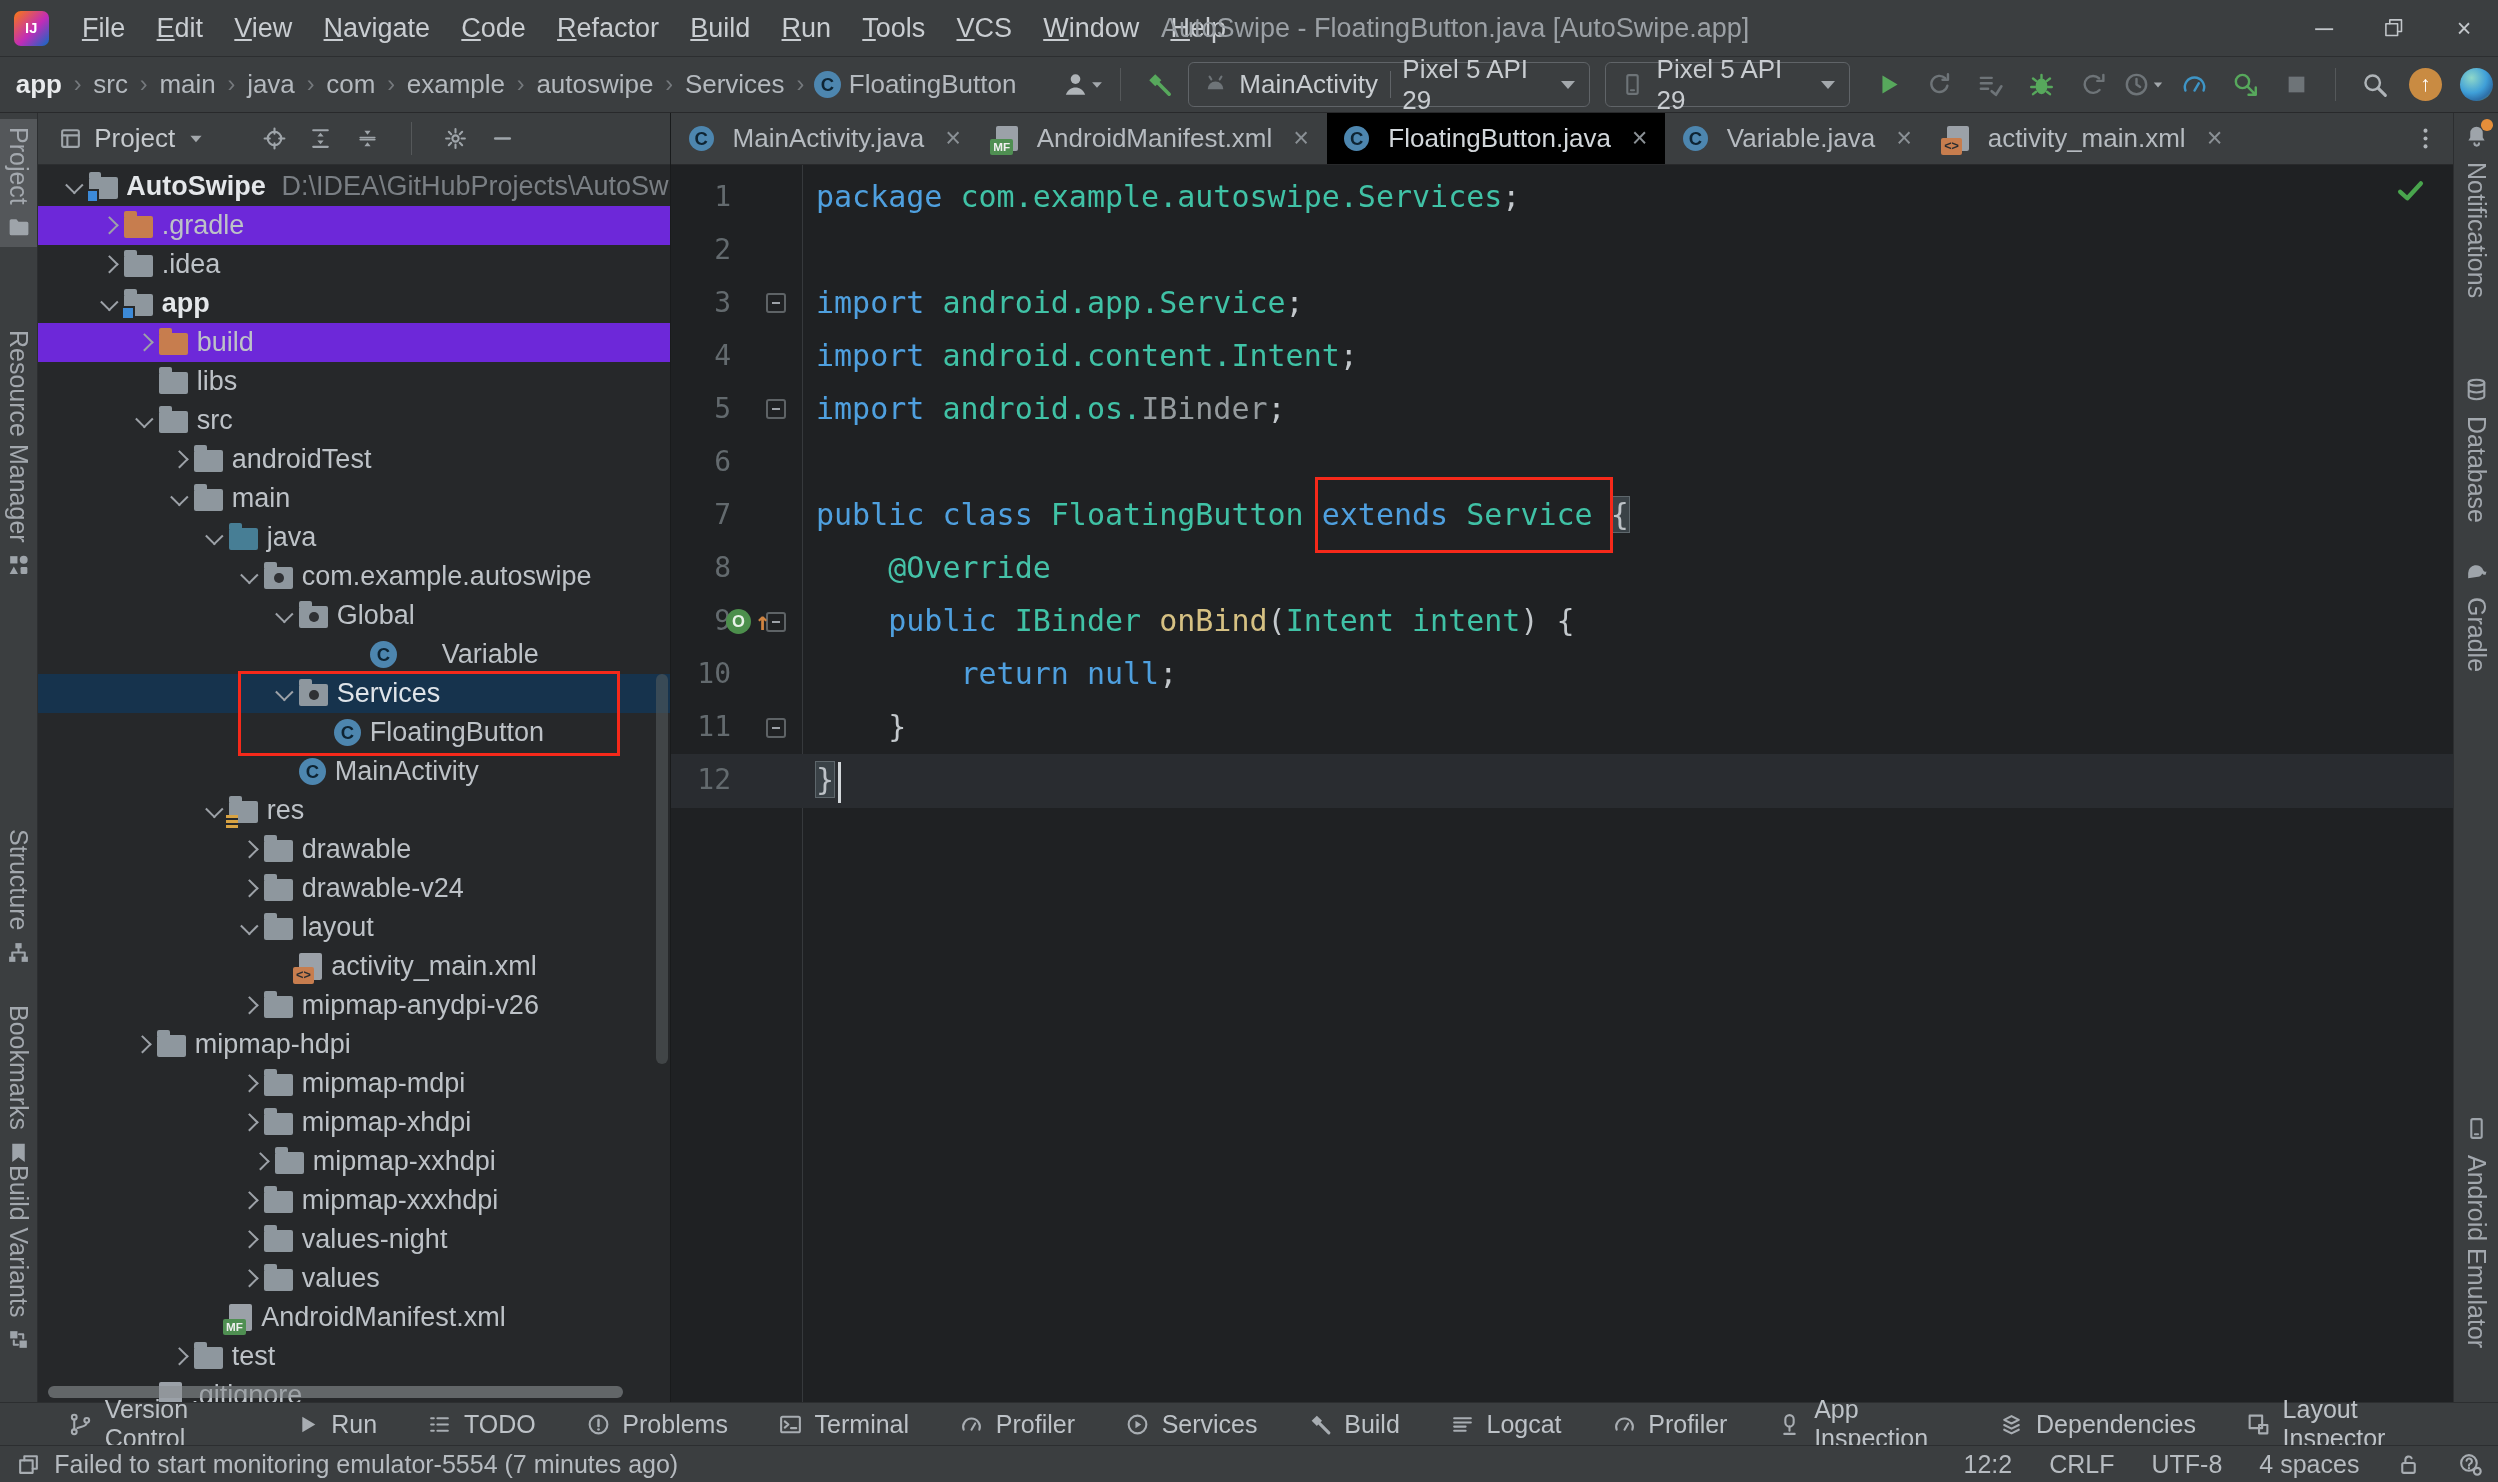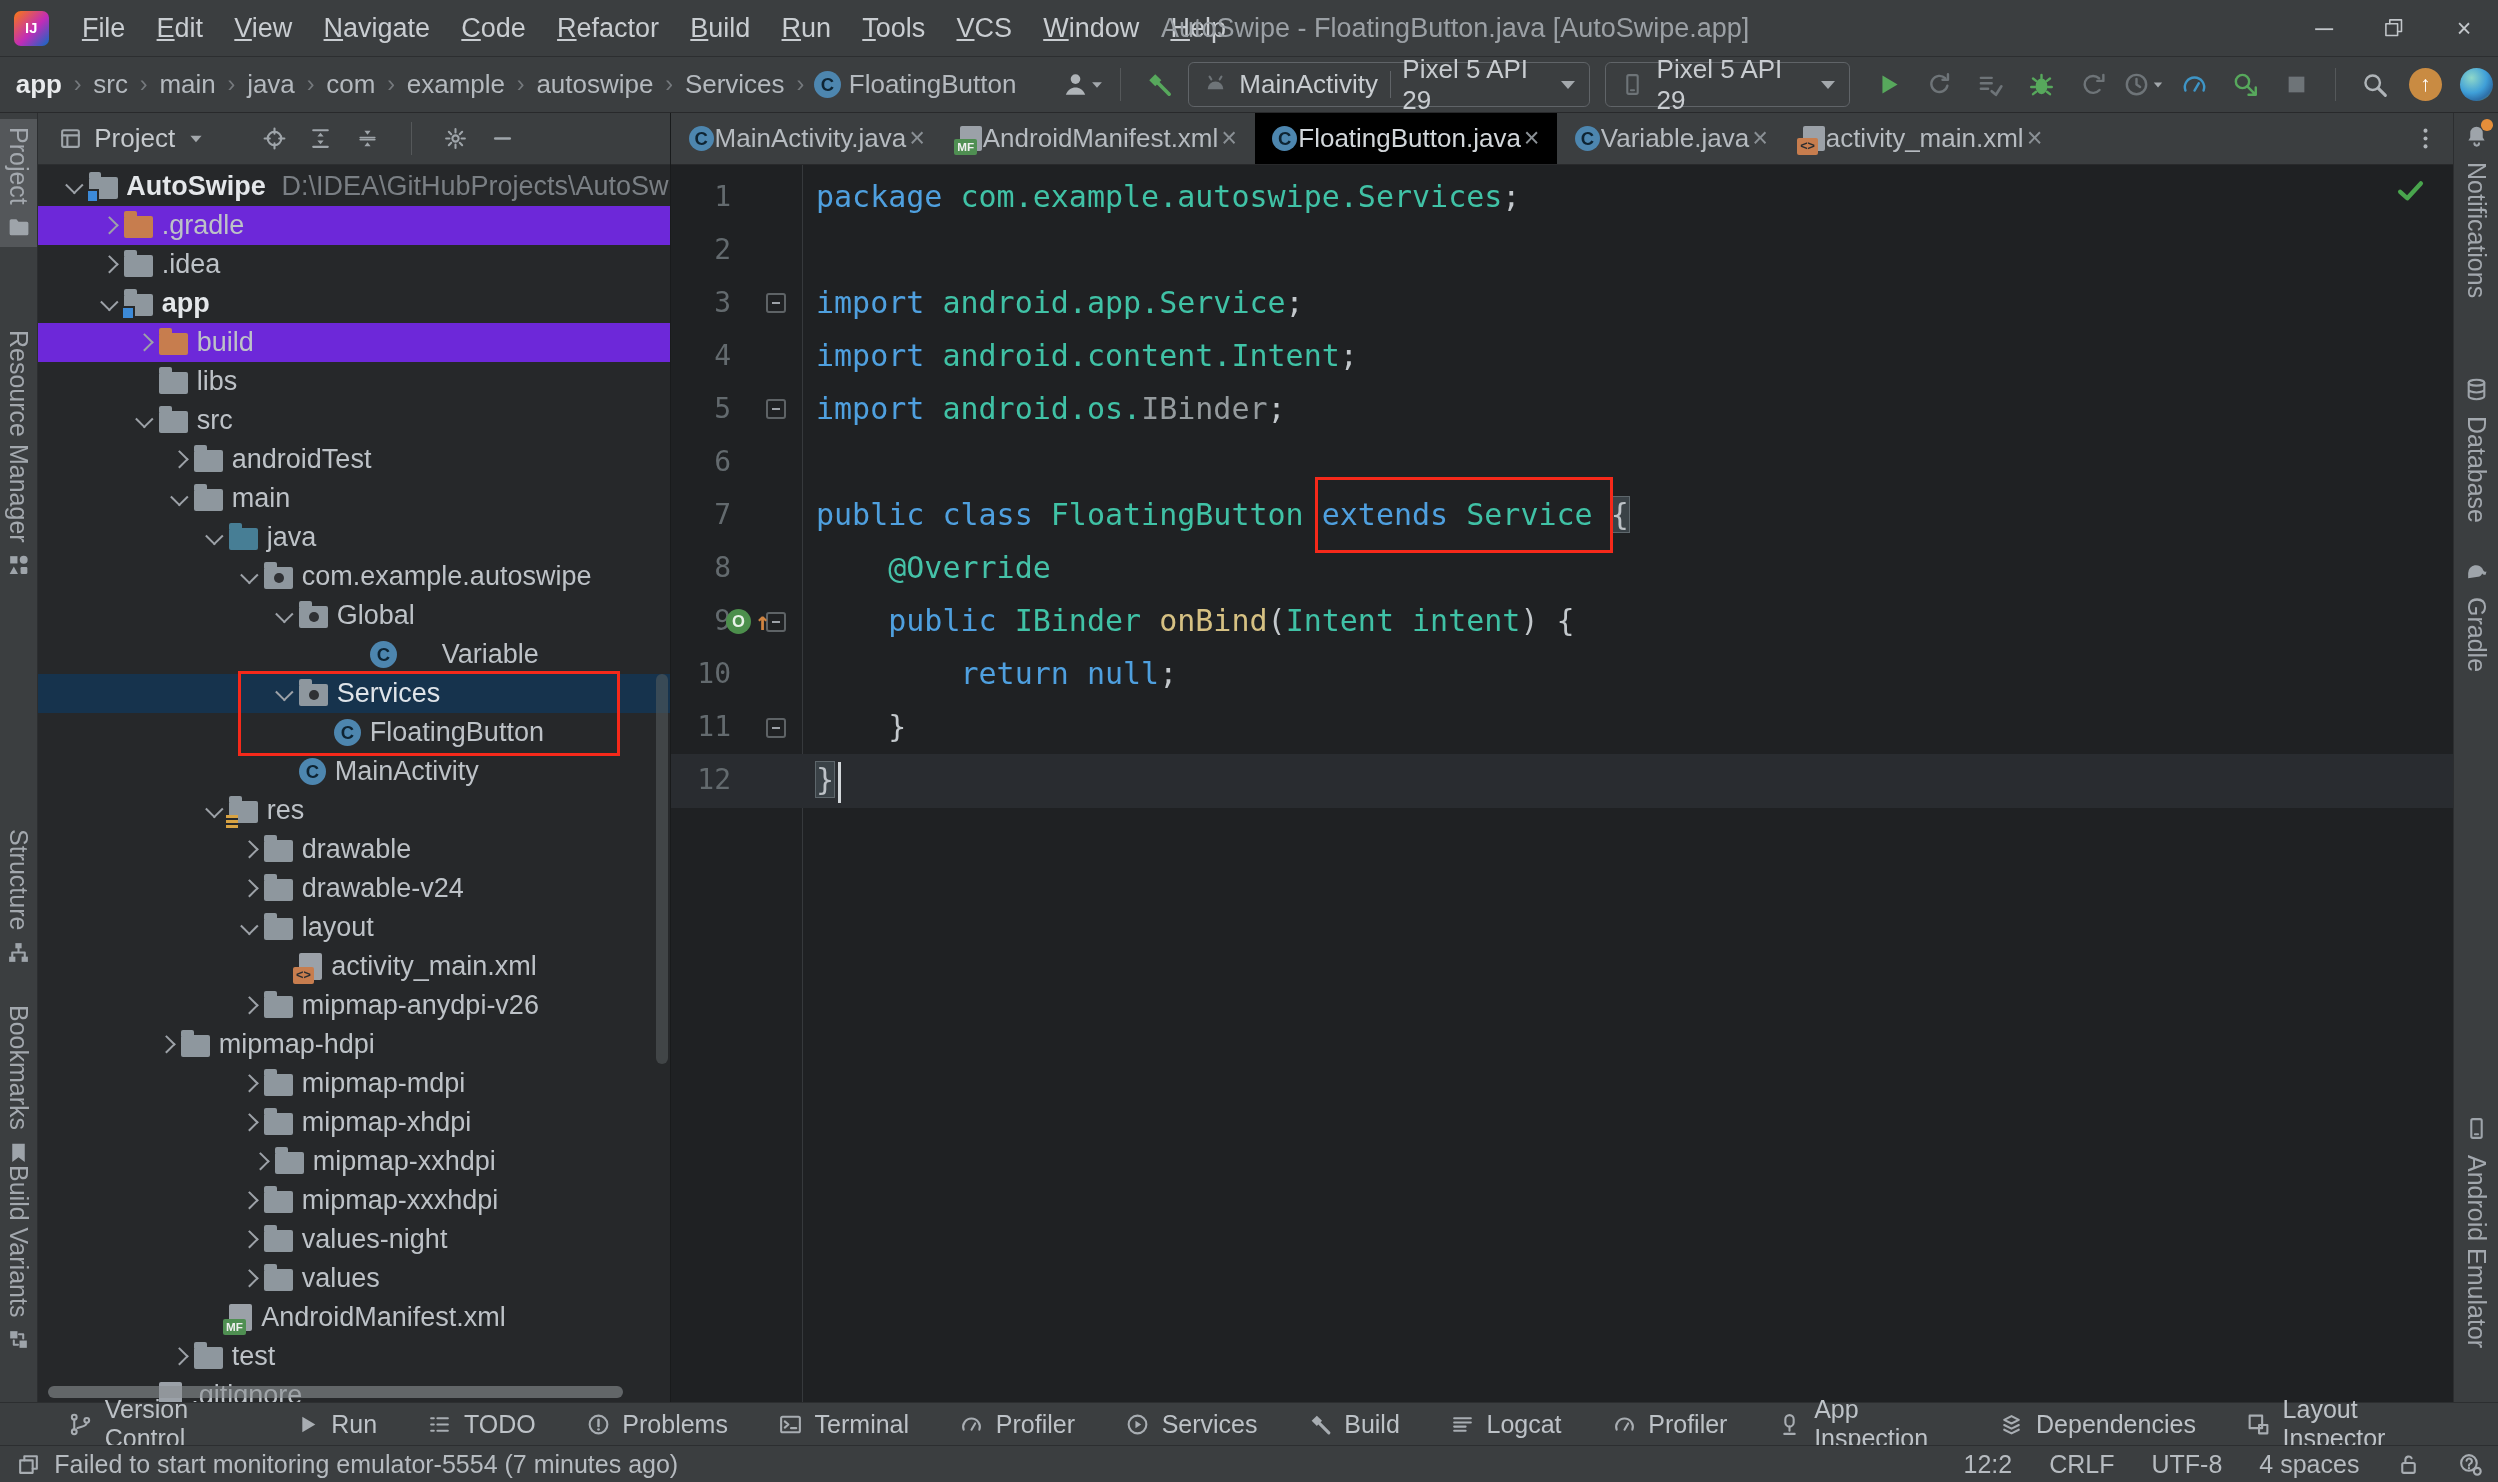--- a/index.html
+++ b/index.html
@@ -74,21 +74,21 @@
   .ic.class::before{content:"C";position:absolute;inset:0;display:flex;align-items:center;justify-content:center;font:bold 18.5px "Liberation Sans",sans-serif;color:#0E2433;}
   .ic.file-mf,.ic.file-xml,.ic.file-plain{width:23.4px;height:27px;background:#9BA1A8;border-radius:2px;}
   .ic.file-mf::after{content:"MF";position:absolute;left:-5.9px;bottom:-3.9px;background:#4F8F52;color:#EFEFEF;font:bold 11.7px/1 "Liberation Sans",sans-serif;padding:2px 2.9px;border-radius:2px;}
   .ic.file-xml::after{content:"<>";position:absolute;left:-5.9px;bottom:-3.9px;background:#C77D4E;color:#2B2D30;font:bold 12.7px/1 "Liberation Sans",sans-serif;padding:2px 2.9px;border-radius:2px;}
   #tree-redbox{position:absolute;left:200px;top:506px;width:382px;height:85px;border:3.9px solid #F5291A;box-sizing:border-box;z-index:5;}
   #tree-vscroll{position:absolute;right:2px;top:509px;width:11.7px;height:390px;background:#585C5F;opacity:.55;border-radius:5.9px;}
   #tree-hscroll{position:absolute;left:9.8px;bottom:3.9px;height:11.7px;width:575px;background:#8A8F93;opacity:.6;border-radius:5.9px;}
   
   #editor-col{flex:1;display:flex;flex-direction:column;position:relative;background:#1F2123;}
   #tabbar{height:51px;background:#3B3E40;border-bottom:1px solid #28292B;display:flex;align-items:stretch;flex:none;}
-  .tab{display:flex;align-items:center;gap:1px;padding:0 17.6px;font-size:26px;color:#B6BBC0;position:relative;}
+  .tab{display:flex;align-items:center;gap:19px;padding:0 17.6px;font-size:26px;color:#B6BBC0;position:relative;}
   .tab.active{background:#000000;color:#D2D7DB;}
   .tab .ic.class{width:25px;height:25px;}
   .tab .ic.file-mf,.tab .ic.file-xml{width:21.5px;height:25px;}
   .tab .x{color:#8A9095;font-size:27px;margin-left:2px;line-height:1;}
   #tab-more{margin-left:auto;display:flex;align-items:center;padding:0 13.7px;color:#AFB4B8;}
   #code{position:relative;flex:1;font-family:"DejaVu Sans Mono",monospace;font-size:30px;overflow:hidden;}
   #code::before{content:"";position:absolute;left:131px;top:0;bottom:0;width:1px;background:#36393C;}
   #cur-line{position:absolute;left:0;right:0;top:589px;height:54px;background:#292C30;}
   #gutter-nums{position:absolute;left:0;top:4.9px;width:60px;text-align:right;color:#636A6E;font-size:28px;}
   .gn{height:53px;line-height:53px;}
@@ -640,21 +640,21 @@
             <span class="ic file-xml"></span>
             <span class="lbl">activity_main.xml</span>
           </div>
           <div class="trow" style="padding-left: 197px;">
             <span class="chevbox">
               <span class="chev closed"></span>
             </span>
             <span class="ic folder"></span>
             <span class="lbl">mipmap-anydpi-v26</span>
           </div>
-          <div class="trow" style="padding-left: 114px;">
+          <div class="trow" style="padding-left: 90px;">
             <span class="chevbox">
               <span class="chev closed"></span>
             </span>
             <span class="ic folder"></span>
             <span class="lbl">mipmap-hdpi</span>
           </div>
           <div class="trow" style="padding-left: 197px;">
             <span class="chevbox">
               <span class="chev closed"></span>
             </span>

